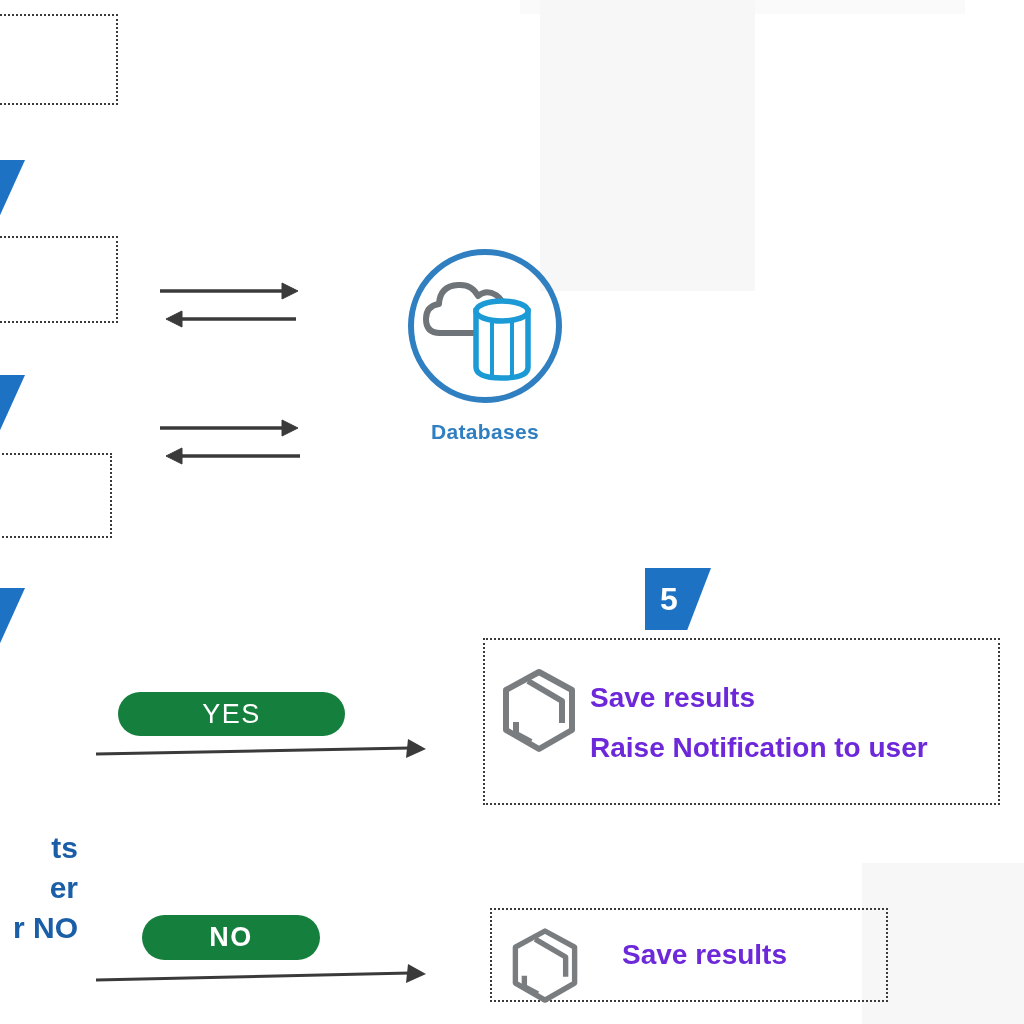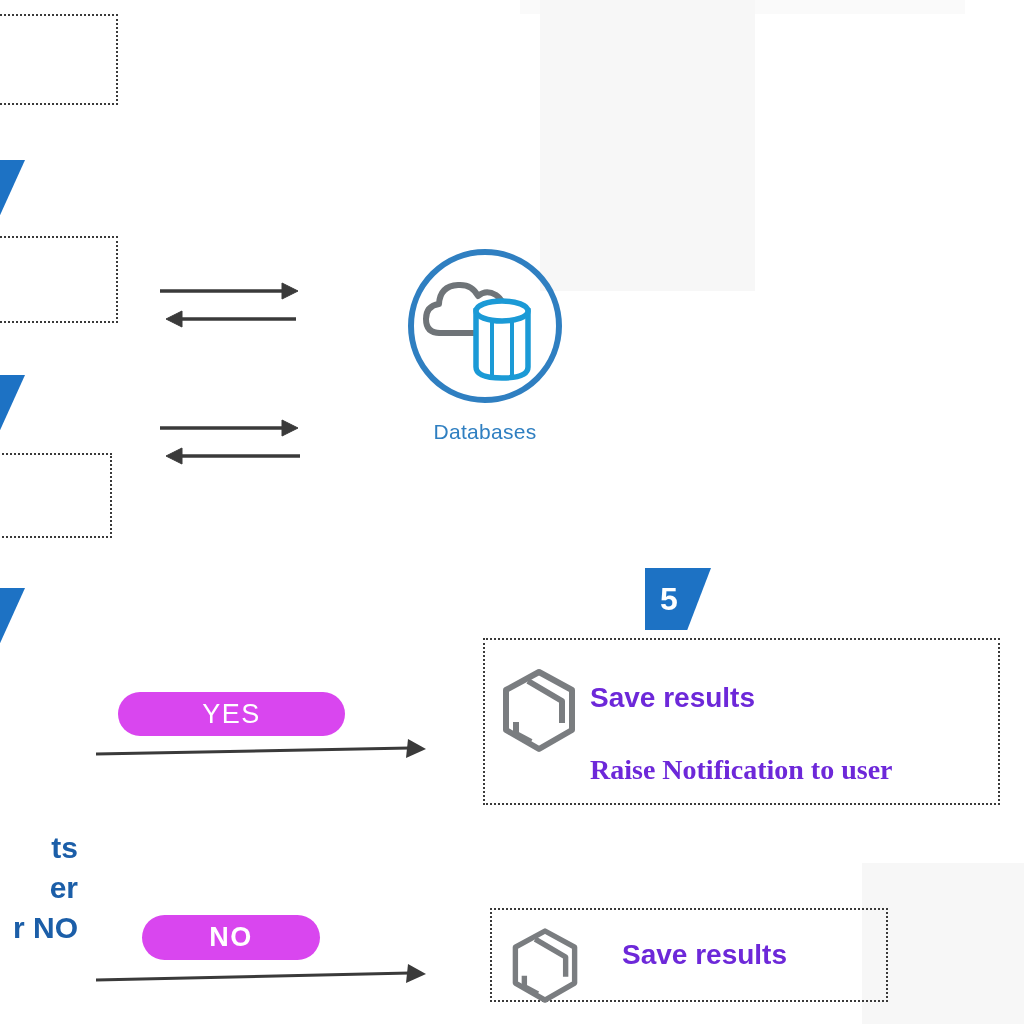--- a/index.html
+++ b/index.html
@@ -83,29 +83,29 @@
   
   #databases-node {
     position: absolute;
     left: 404px; top: 245px; width: 162px; height: 215px;
   }
   #databases-label {
     position: absolute;
     left: 0; top: 175px; width: 162px;
     text-align: center;
     font-size: 21px;
-    font-weight: normal;
+    font-weight: bold;
     color: #2f7fc1;
     letter-spacing: 0.3px;
   }
 
   
   .pill {
     position: absolute;
-    background: #d946ef;
+    background: #15803d;
     border-radius: 999px;
     display: flex;
     align-items: center;
     justify-content: center;
     color: #ffffff;
     letter-spacing: 1.5px;
   }
   #pill-yes {
     left: 118px; top: 692px; width: 227px; height: 44px; font-size: 27px;
   }
@@ -130,21 +130,21 @@
     position: absolute;
   }
   .result-line {
     font-size: 28px;
     font-weight: bold;
     color: #6d28d9;
     white-space: nowrap;
   }
   #box-result-yes .result-icon { left: 15px; top: 27px; }
   #box-result-yes .result-lines { left: 105px; top: 42px; }
-  #box-result-yes .result-line + .result-line { margin-top: 40px; font-family: Liberation Serif, serif; }
+  #box-result-yes .result-line + .result-line { margin-top: 18px; }
   #box-result-no .result-icon { left: 18px; top: 16px; }
   #box-result-no .result-lines { left: 130px; top: 29px; }
 
   
   #decision-note {
     position: absolute;
     left: -112px; top: 828px; width: 190px;
     color: #1b5ea8;
     font-size: 30px;
     font-weight: bold;

